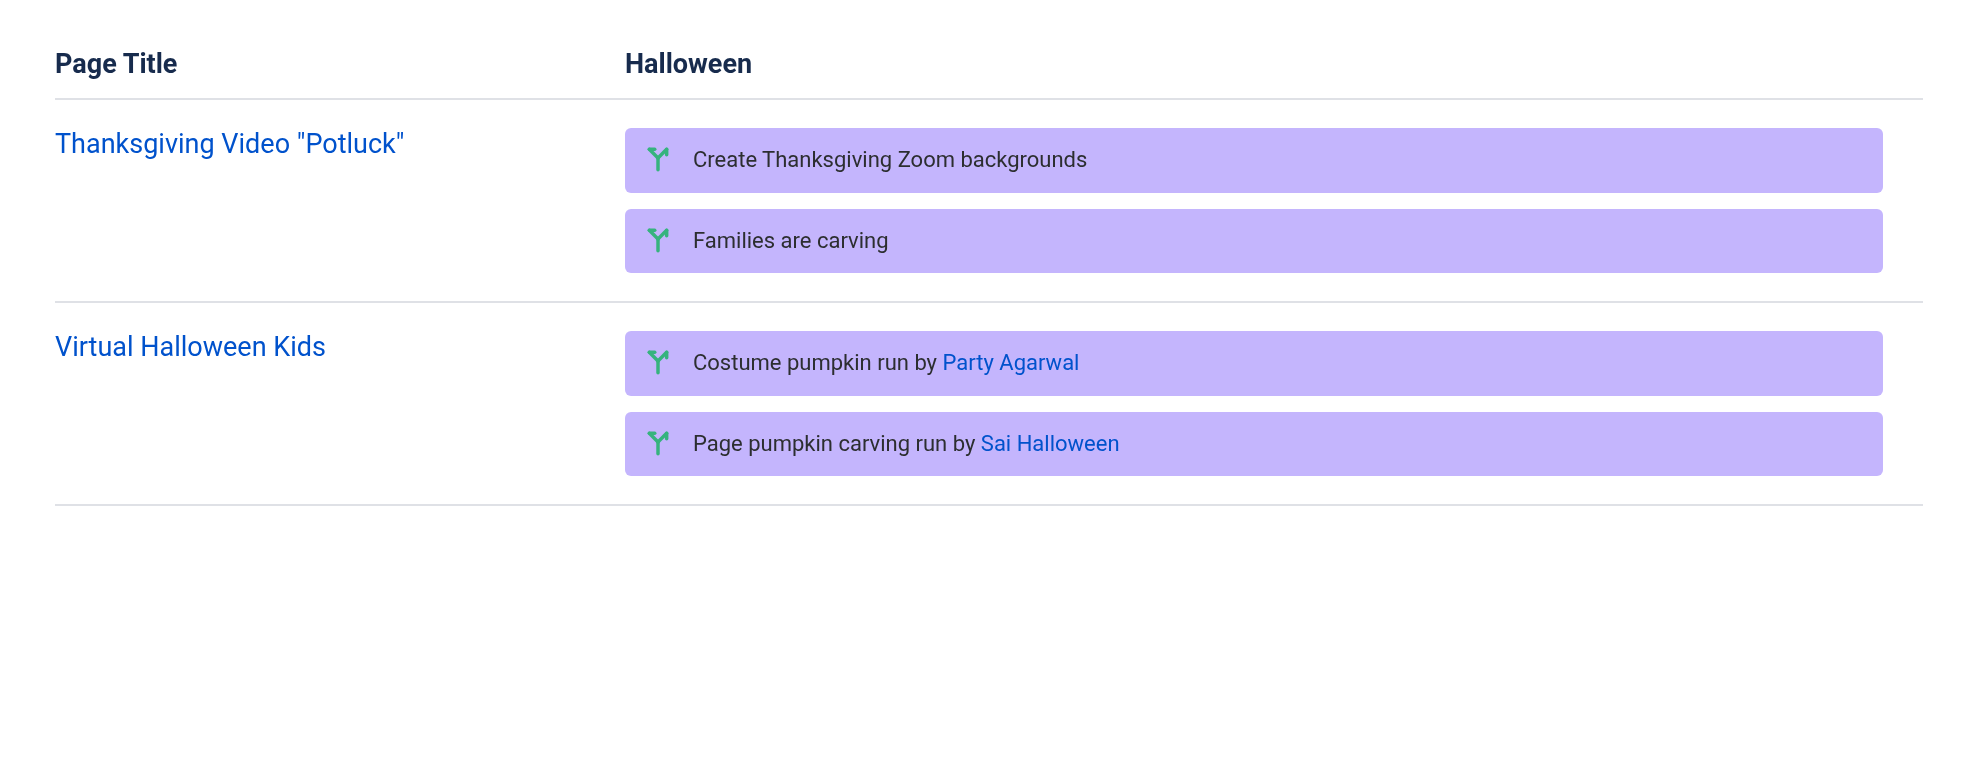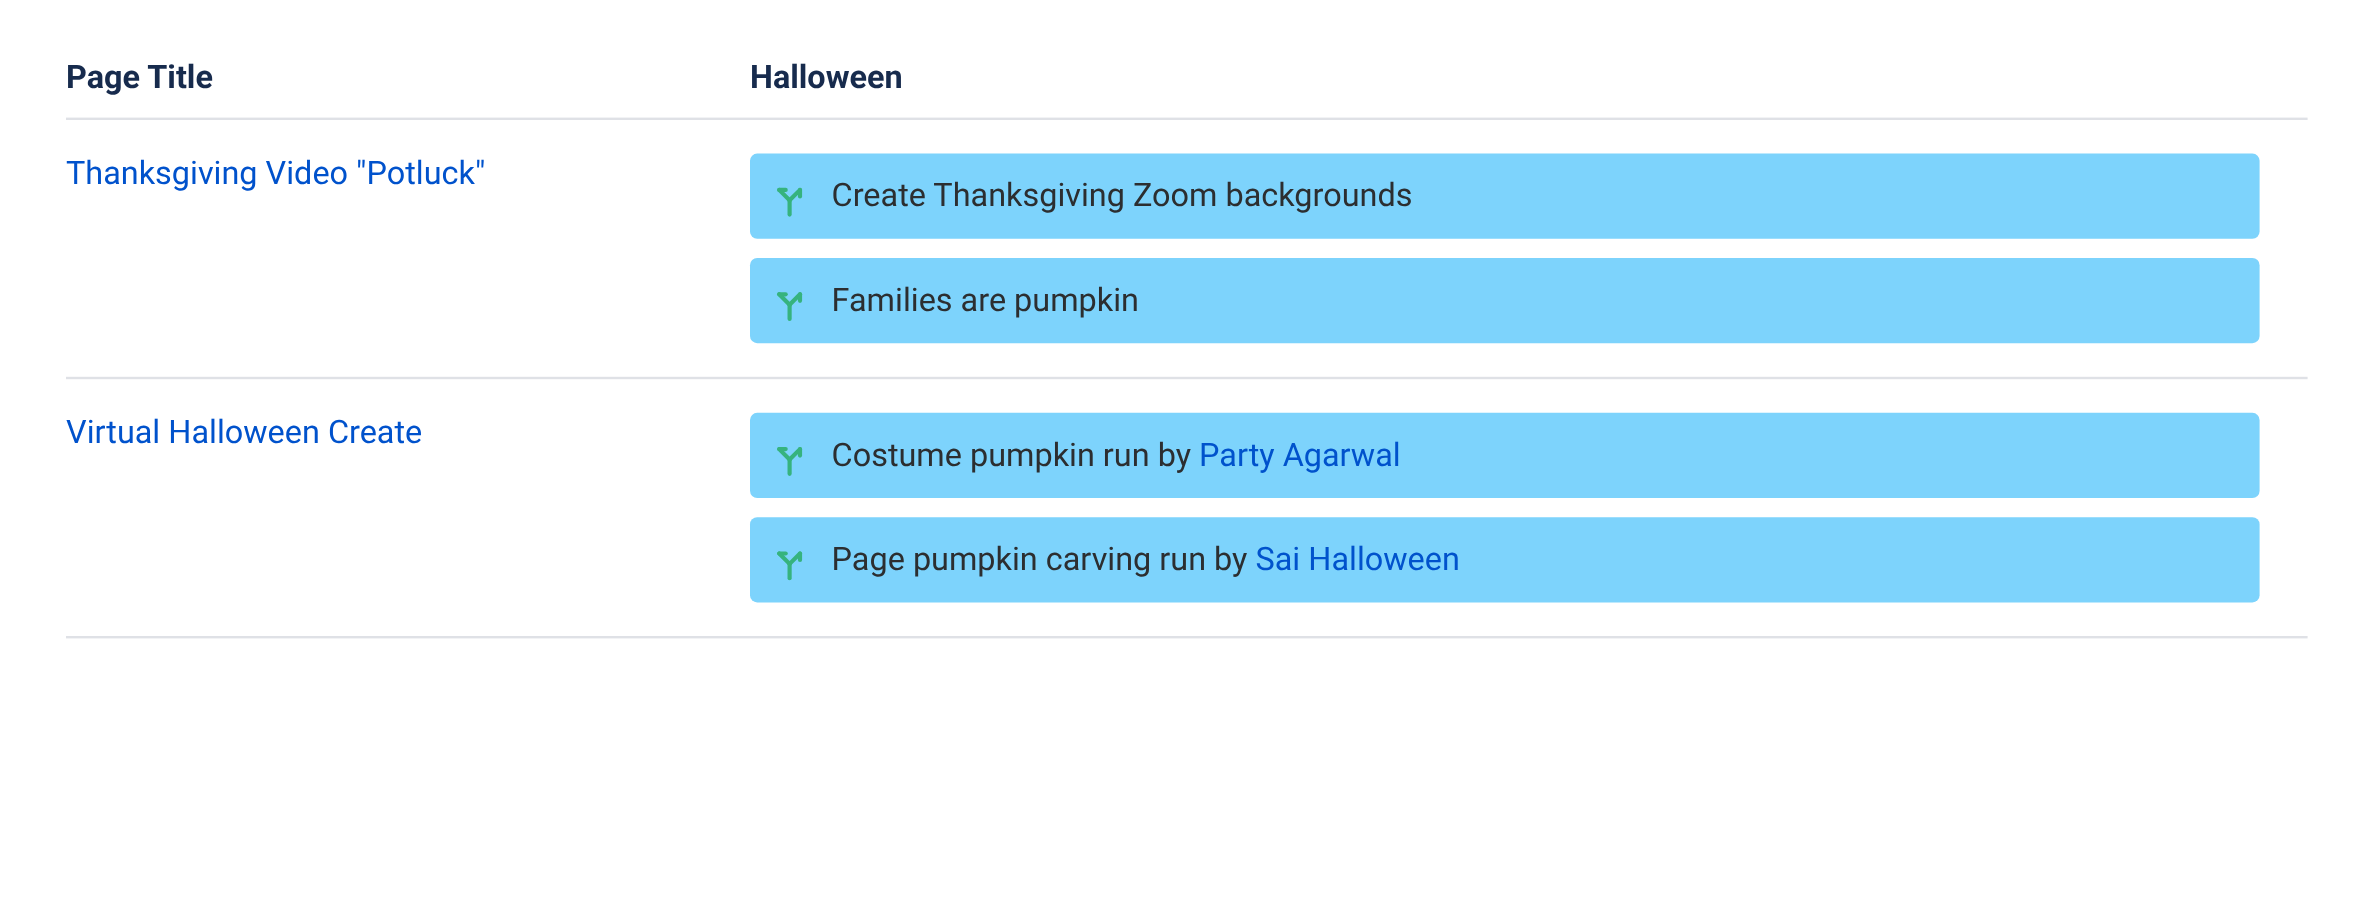--- a/index.html
+++ b/index.html
@@ -41,27 +41,27 @@
     text-decoration: none;
   }
 
   .decision-list {
     display: flex;
     flex-direction: column;
     gap: 16px;
     padding-right: 40px;
   }
   .decision {
-    background: #7dd3fc;
+    background: #c4b5fd;
     border-radius: 6px;
     padding: 18px 20px 18px 20px;
     display: flex;
-    align-items: flex-end;
+    align-items: flex-start;
     gap: 22px;
-    font-size: 27px;
+    font-size: 22px;
     color: #172B4D;
   }
   .decision .icon {
     flex: 0 0 auto;
     width: 26px;
     height: 26px;
     display: inline-flex;
     align-items: center;
     justify-content: center;
   }
@@ -114,31 +114,31 @@
               <span class="icon">
                 <svg viewBox="0 0 24 24" width="26" height="26" fill="none" stroke="#36B37E" stroke-width="3.2" stroke-linecap="round" stroke-linejoin="round">
                   <path d="M12 22 V11"></path>
                   <path d="M12 11 L4 3"></path>
                   <path d="M4 3 H9"></path>
                   <path d="M12 11 L20 3"></path>
                   <path d="M20 3 V8"></path>
                 </svg>
               </span>
               <span class="text">
-                <span>Families are pumpkin</span>
+                <span>Families are carving</span>
               </span>
             </div>
 
           </div>
         </td>
       </tr>
 
       <tr>
         <td>
-          <a href="#" class="page-link">Virtual Halloween Create</a>
+          <a href="#" class="page-link">Virtual Halloween Kids</a>
         </td>
         <td>
           <div class="decision-list">
 
             <div class="decision">
               <span class="icon">
                 <svg viewBox="0 0 24 24" width="26" height="26" fill="none" stroke="#36B37E" stroke-width="3.2" stroke-linecap="round" stroke-linejoin="round">
                   <path d="M12 22 V11"></path>
                   <path d="M12 11 L4 3"></path>
                   <path d="M4 3 H9"></path>

